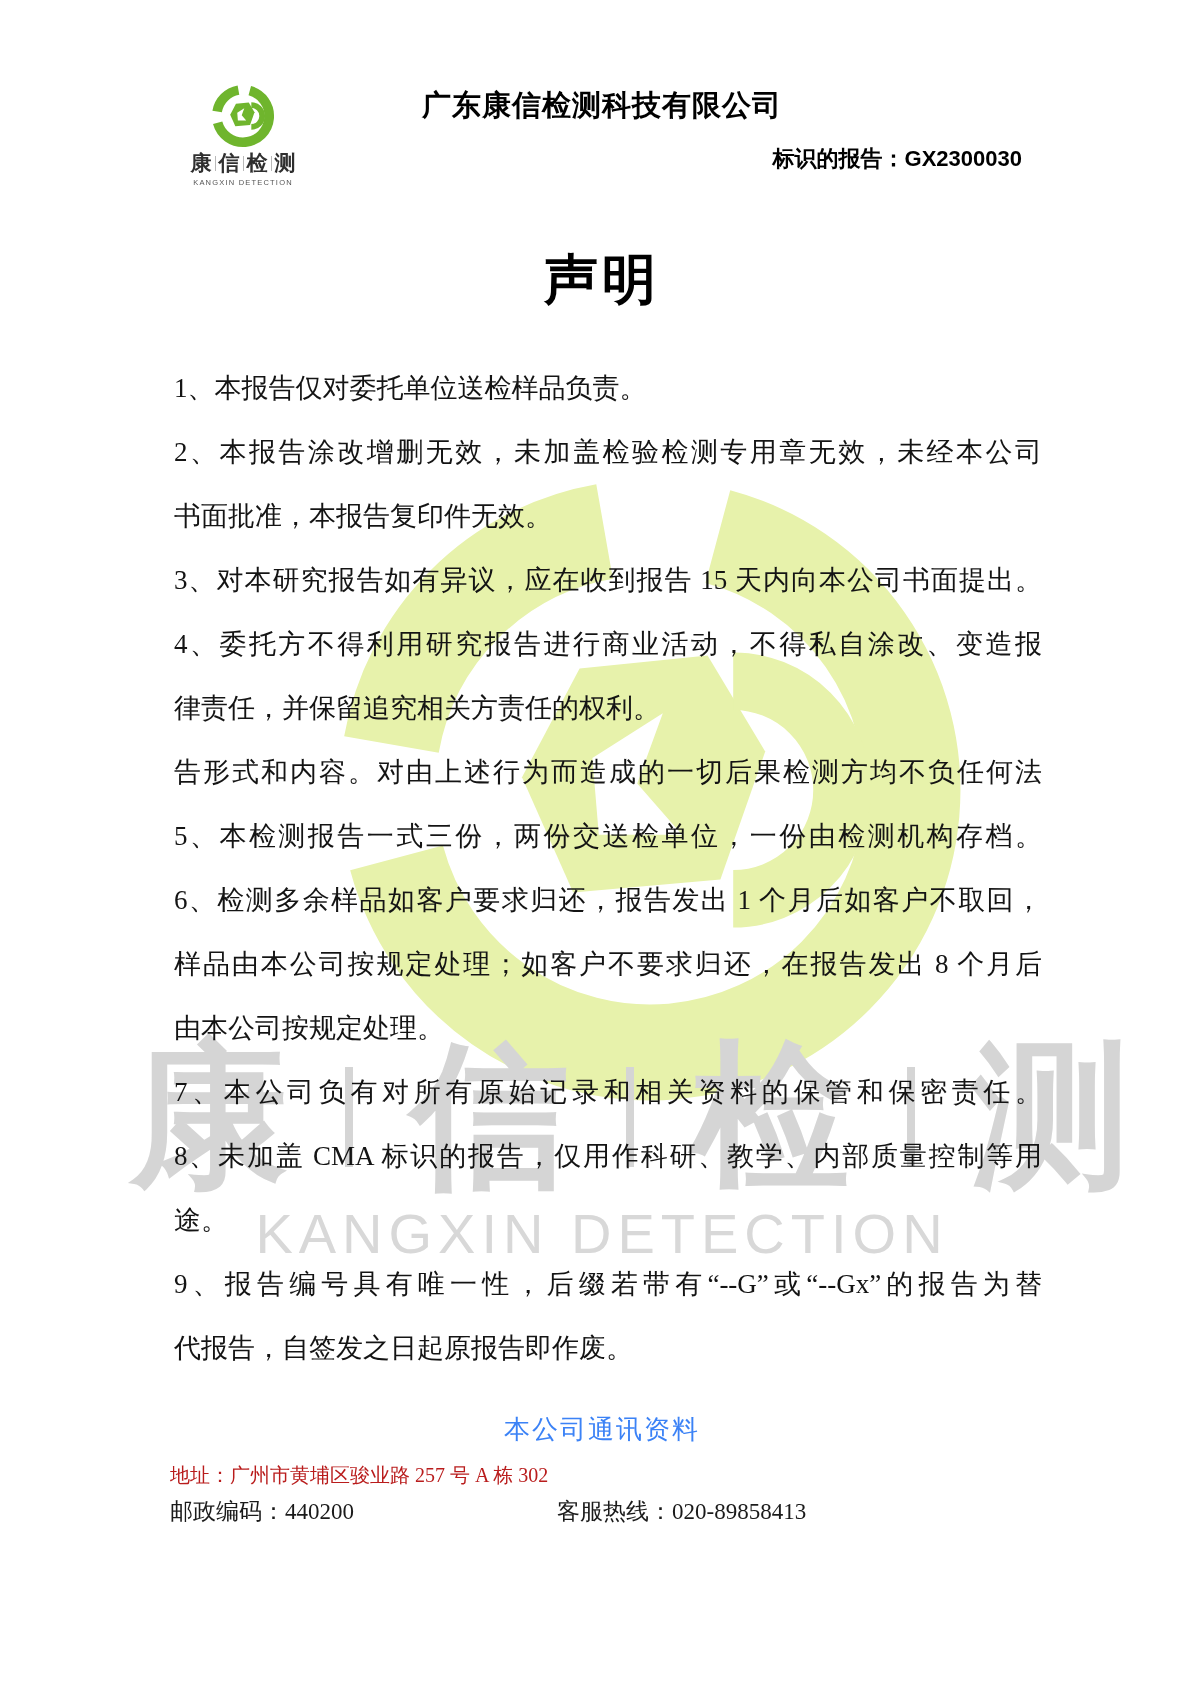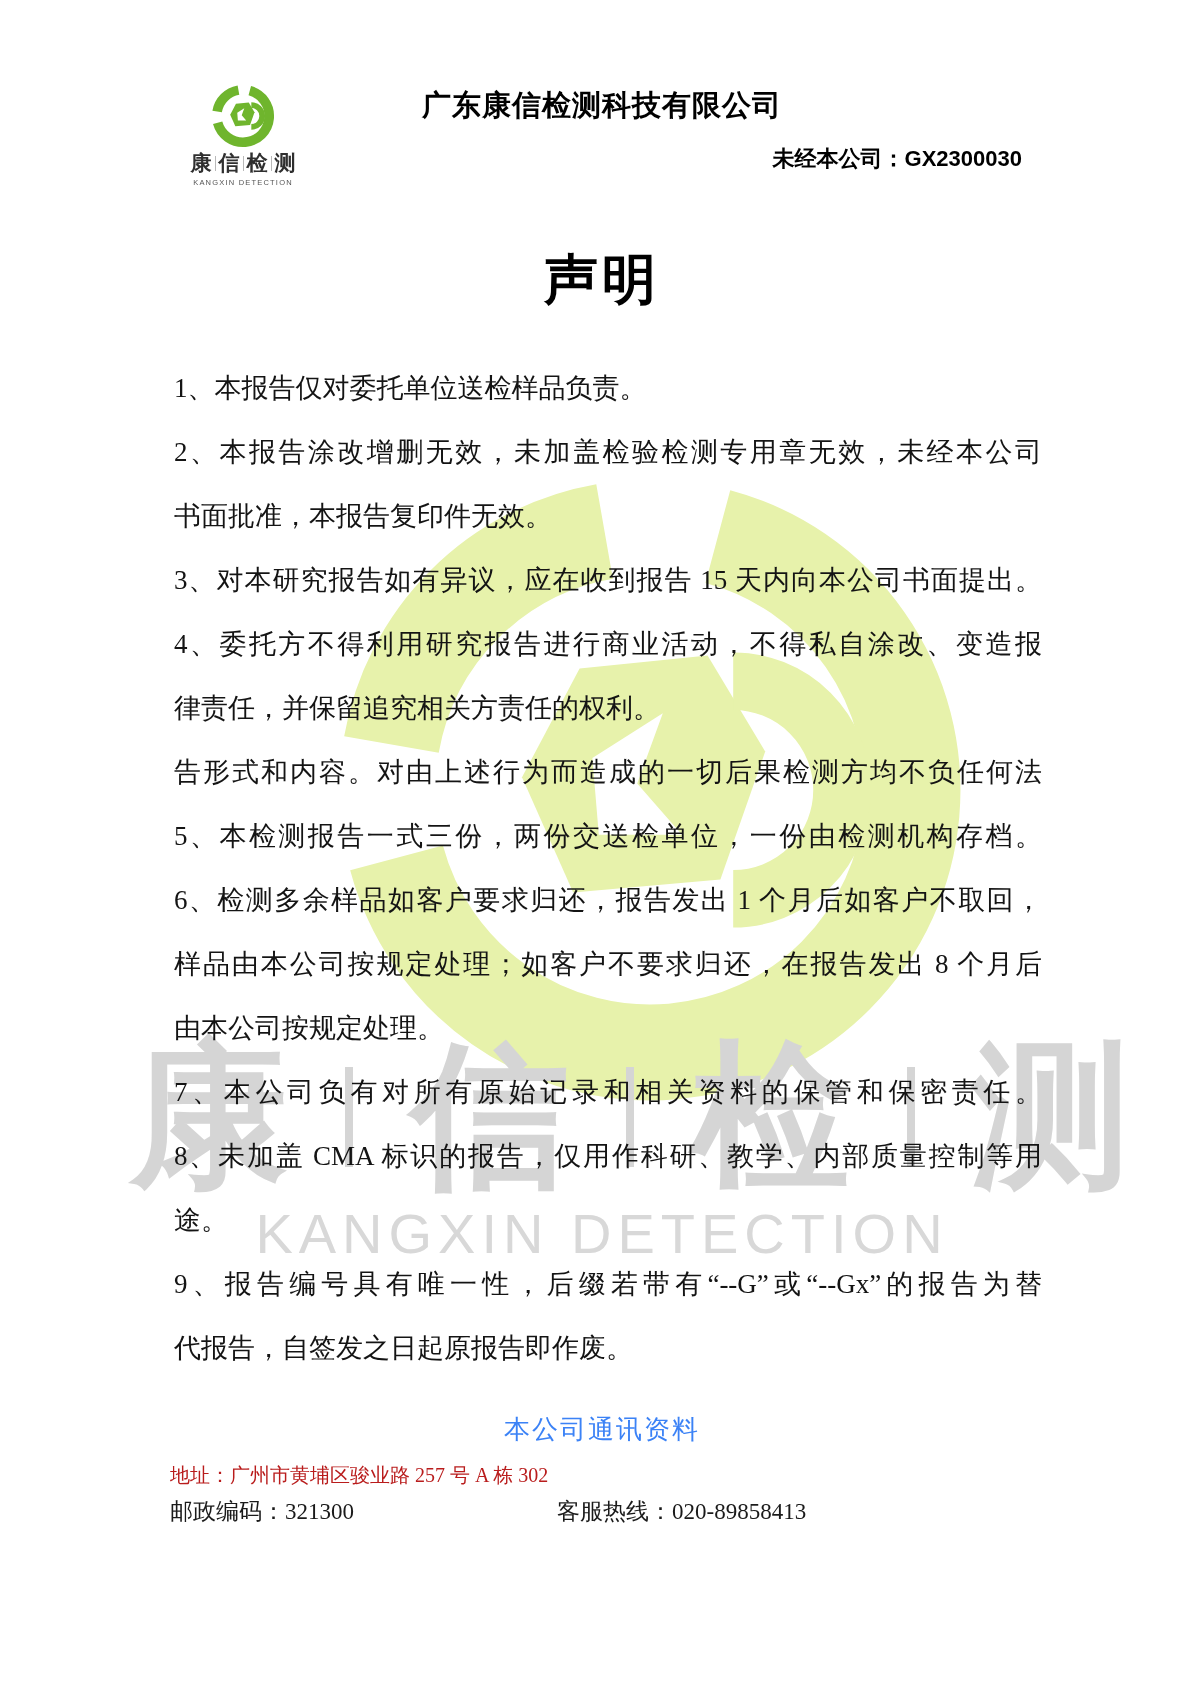--- a/index.html
+++ b/index.html
@@ -146,21 +146,21 @@
         <span>检</span>
         <i class="logo-sep"></i>
         <span>测</span>
       </div>
     <div class="logo-en">KANGXIN DETECTION</div>
   </div>
 
   <div class="company-name">广东康信检测科技有限公司</div>
 
   <div class="report-no">
-    <span>未经本公司：</span><span class="val">GX2300030</span>
+    <span>标识的报告：</span><span class="val">GX2300030</span>
   </div>
 
   <div class="doc-title">声明</div>
 
   <div class="statements">
       <div class="line">1、本报告仅对委托单位送检样品负责。</div>
       <div class="line fill">2、本报告涂改增删无效，未加盖检验检测专用章无效，未经本公司</div>
       <div class="line">书面批准，本报告复印件无效。</div>
       <div class="line fill">3、对本研究报告如有异议，应在收到报告 15 天内向本公司书面提出。</div>
       <div class="line fill">4、委托方不得利用研究报告进行商业活动，不得私自涂改、变造报</div>
@@ -172,16 +172,16 @@
       <div class="line">由本公司按规定处理。</div>
       <div class="line fill">7、本公司负有对所有原始记录和相关资料的保管和保密责任。</div>
       <div class="line fill">8、未加盖 CMA 标识的报告，仅用作科研、教学、内部质量控制等用</div>
       <div class="line">途。</div>
       <div class="line fill">9、报告编号具有唯一性，后缀若带有“--G”或“--Gx”的报告为替</div>
       <div class="line">代报告，自签发之日起原报告即作废。</div>
     </div>
 
   <div class="footer-title">本公司通讯资料</div>
   <div class="footer-address">地址：广州市黄埔区骏业路 257 号 A 栋 302</div>
-  <div class="footer-postal">邮政编码：321300</div>
+  <div class="footer-postal">邮政编码：440200</div>
   <div class="footer-hotline">客服热线：020-89858413</div>
 
 </div>
 
 </body></html>

